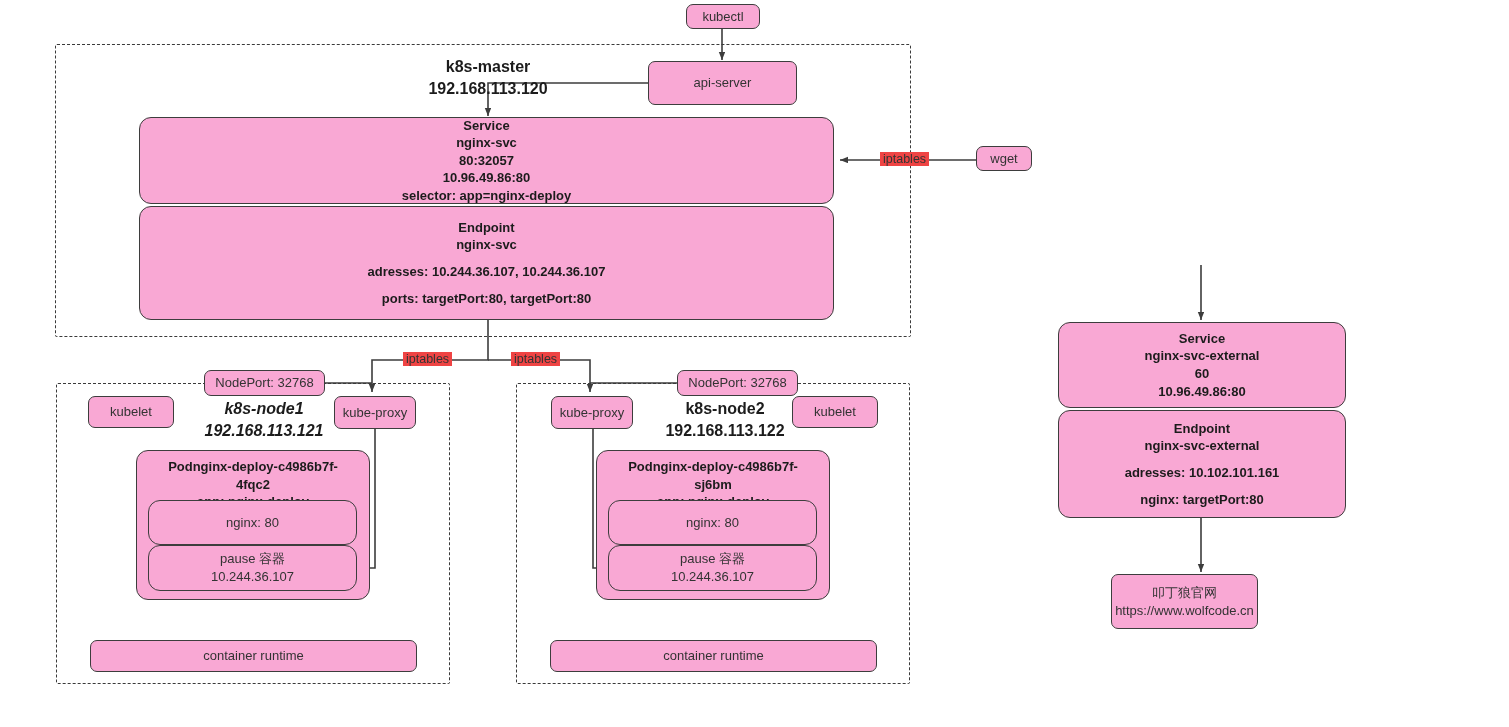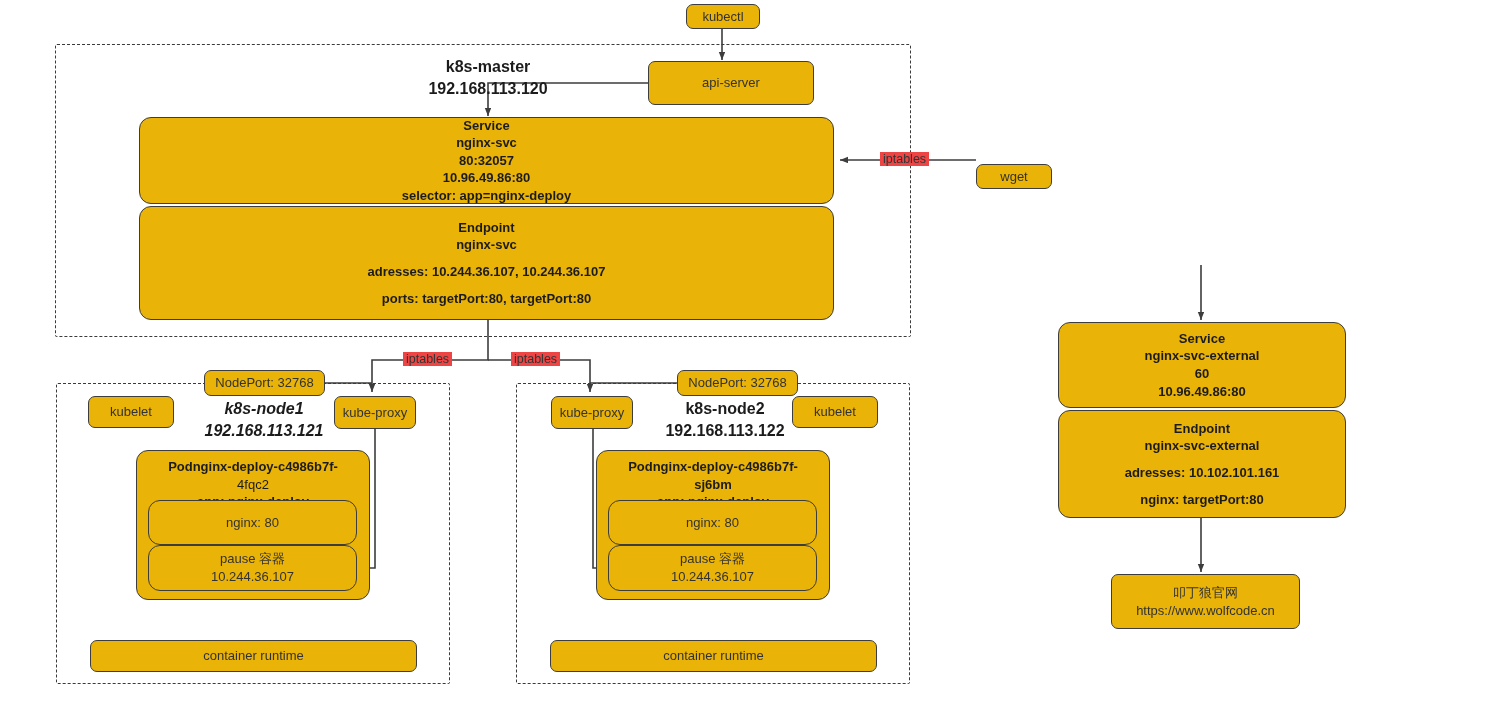--- a/index.html
+++ b/index.html
@@ -26,21 +26,21 @@
     position: absolute;
     border: 1.6px dashed #3a3a3a;
     border-radius: 2px;
     box-sizing: border-box;
   }
   .box {
     position: absolute;
     box-sizing: border-box;
     border: 1.6px solid #3d3d3d;
     border-radius: 7px;
-    background: #eab308;
+    background: #f9a8d4;
     display: flex;
     flex-direction: column;
     align-items: center;
     justify-content: center;
     text-align: center;
     color: #333333;
     font-size: 13px;
     line-height: 1.35;
   }
   .box.sq { border-radius: 12px; }
@@ -106,21 +106,21 @@
 
   <div class="freetext" style="left:413px; top:56px; width:150px;">
     <span class="ln">k8s-master</span>
     <span class="ln">192.168.113.120</span>
   </div>
 
   <div class="box" style="left:686px; top:4px; width:74px; height:25px;">
     <span>kubectl</span>
   </div>
 
-  <div class="box" style="left:648px; top:61px; width:166px; height:44px;">
+  <div class="box" style="left:648px; top:61px; width:149px; height:44px;">
     <span>api-server</span>
   </div>
 
   <div class="box sq bold" style="left:139px; top:117px; width:695px; height:87px;">
     <span class="ln">Service</span>
     <span class="ln">nginx-svc</span>
     <span class="ln">80:32057</span>
     <span class="ln">10.96.49.86:80</span>
     <span class="ln">selector: app=nginx-deploy</span>
   </div>
@@ -129,21 +129,21 @@
     <span class="ln">Endpoint</span>
     <span class="ln">nginx-svc</span>
     <span class="sp"></span>
     <span class="ln">adresses: 10.244.36.107, 10.244.36.107</span>
     <span class="sp"></span>
     <span class="ln">ports: targetPort:80, targetPort:80</span>
   </div>
 
   <div class="label" style="left:880px; top:152px;">iptables</div>
 
-  <div class="box" style="left:976px; top:164px; width:76px; height:25px;">
+  <div class="box" style="left:976px; top:146px; width:56px; height:25px;">
     <span>wget</span>
   </div>
 
   <div class="label" style="left:403px; top:352px;">iptables</div>
   <div class="label" style="left:511px; top:352px;">iptables</div>
 
   <div class="region" style="left:56px; top:383px; width:394px; height:301px;"></div>
 
   <div class="box" style="left:204px; top:370px; width:121px; height:26px;">
     <span>NodePort: 32768</span>
@@ -157,21 +157,21 @@
   <div class="box" style="left:88px; top:396px; width:86px; height:32px;">
     <span>kubelet</span>
   </div>
 
   <div class="box" style="left:334px; top:396px; width:82px; height:33px;">
     <span>kube-proxy</span>
   </div>
 
   <div class="box sq" style="left:136px; top:450px; width:234px; height:150px; justify-content:flex-start; padding-top:7px;">
     <span class="ln bold" style="font-weight:bold; color:#1c1c1c;">Podnginx-deploy-c4986b7f-</span>
-    <span class="ln bold" style="font-weight:normal; color:#1c1c1c;">4fqc2</span>
+    <span class="ln bold" style="font-weight:bold; color:#1c1c1c;">4fqc2</span>
     <span class="ln bold" style="font-weight:bold; color:#1c1c1c;">app: nginx-deploy</span>
   </div>
 
   <div class="box sq" style="left:148px; top:500px; width:209px; height:45px;">
     <span>nginx: 80</span>
   </div>
 
   <div class="box sq" style="left:148px; top:545px; width:209px; height:46px;">
     <span class="ln">pause 容器</span>
     <span class="ln">10.244.36.107</span>
@@ -229,18 +229,18 @@
 
   <div class="box sq bold" style="left:1058px; top:410px; width:288px; height:108px;">
     <span class="ln">Endpoint</span>
     <span class="ln">nginx-svc-external</span>
     <span class="sp"></span>
     <span class="ln">adresses: 10.102.101.161</span>
     <span class="sp"></span>
     <span class="ln">nginx: targetPort:80</span>
   </div>
 
-  <div class="box" style="left:1111px; top:574px; width:189px; height:55px;">
+  <div class="box" style="left:1111px; top:574px; width:147px; height:55px;">
     <span class="ln">叩丁狼官网</span>
     <span class="ln">https://www.wolfcode.cn</span>
   </div>
 
 </div>
 
 </body></html>

